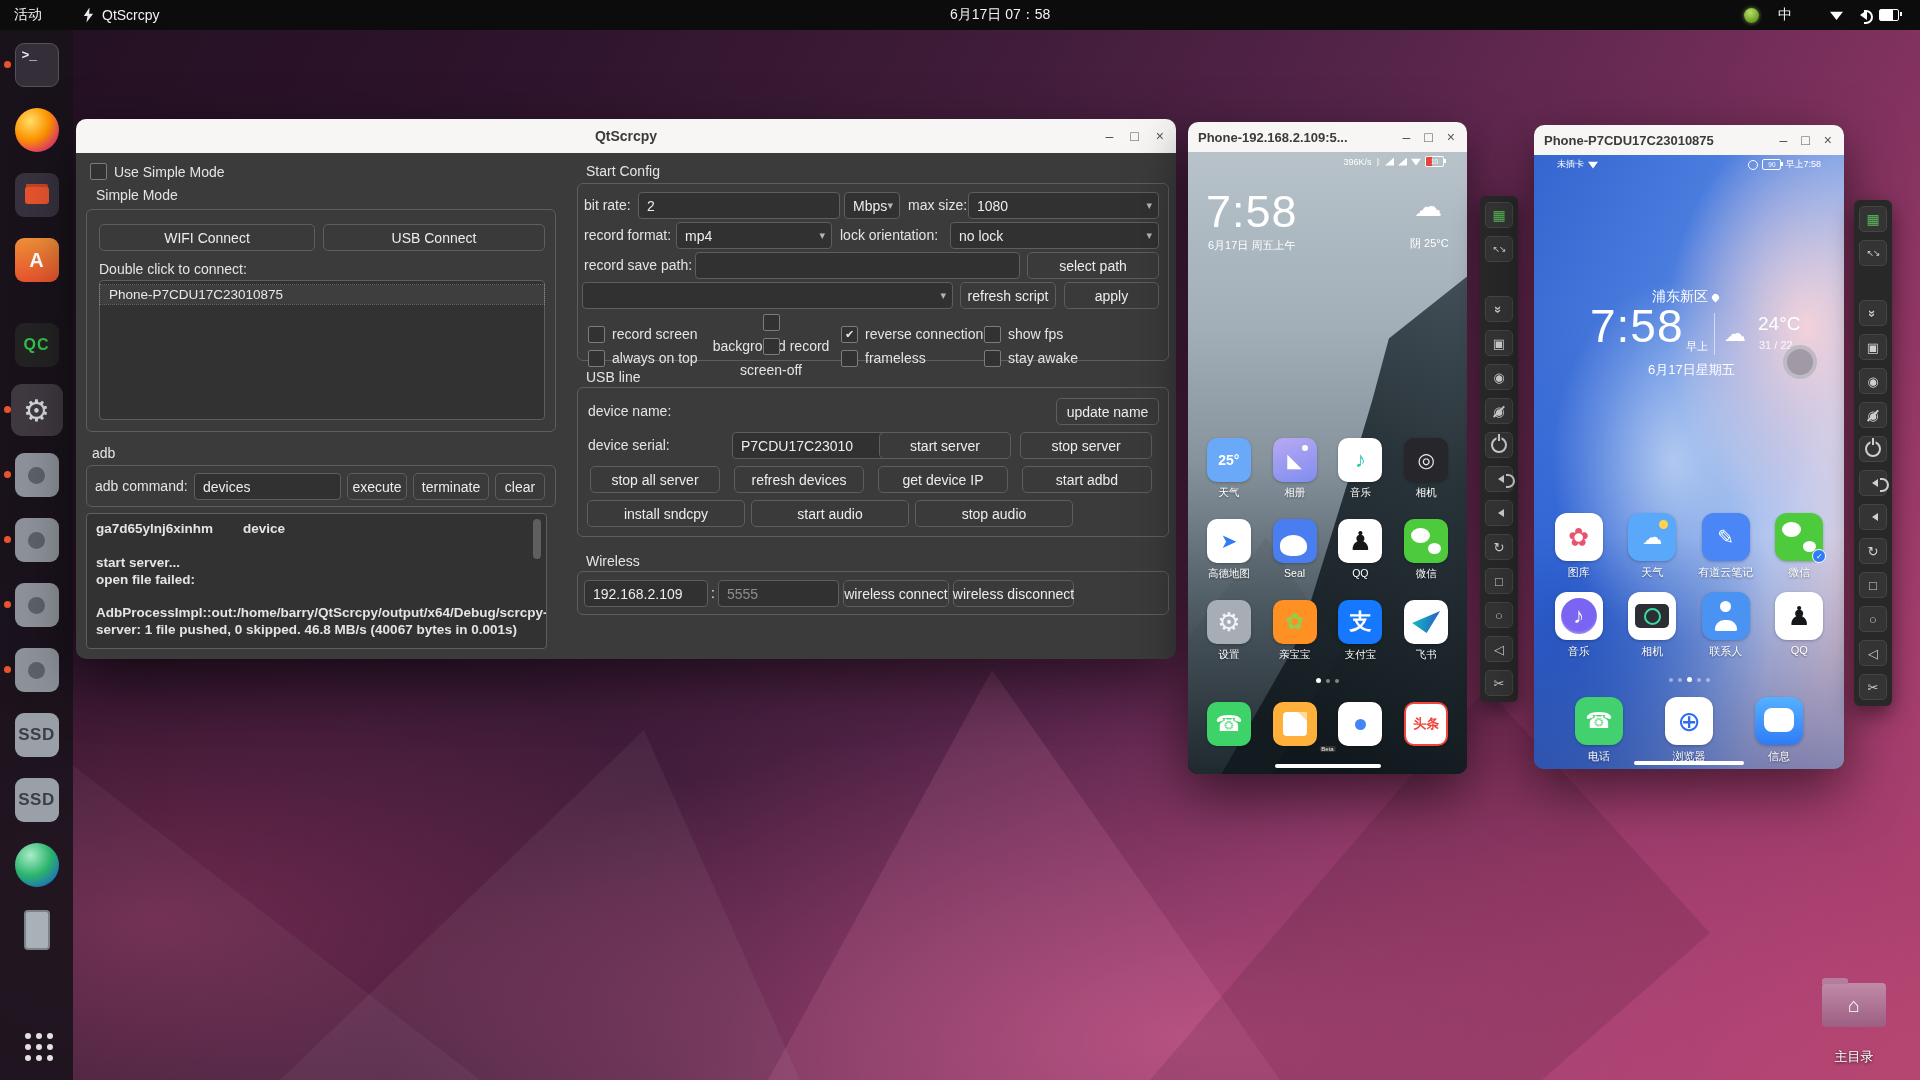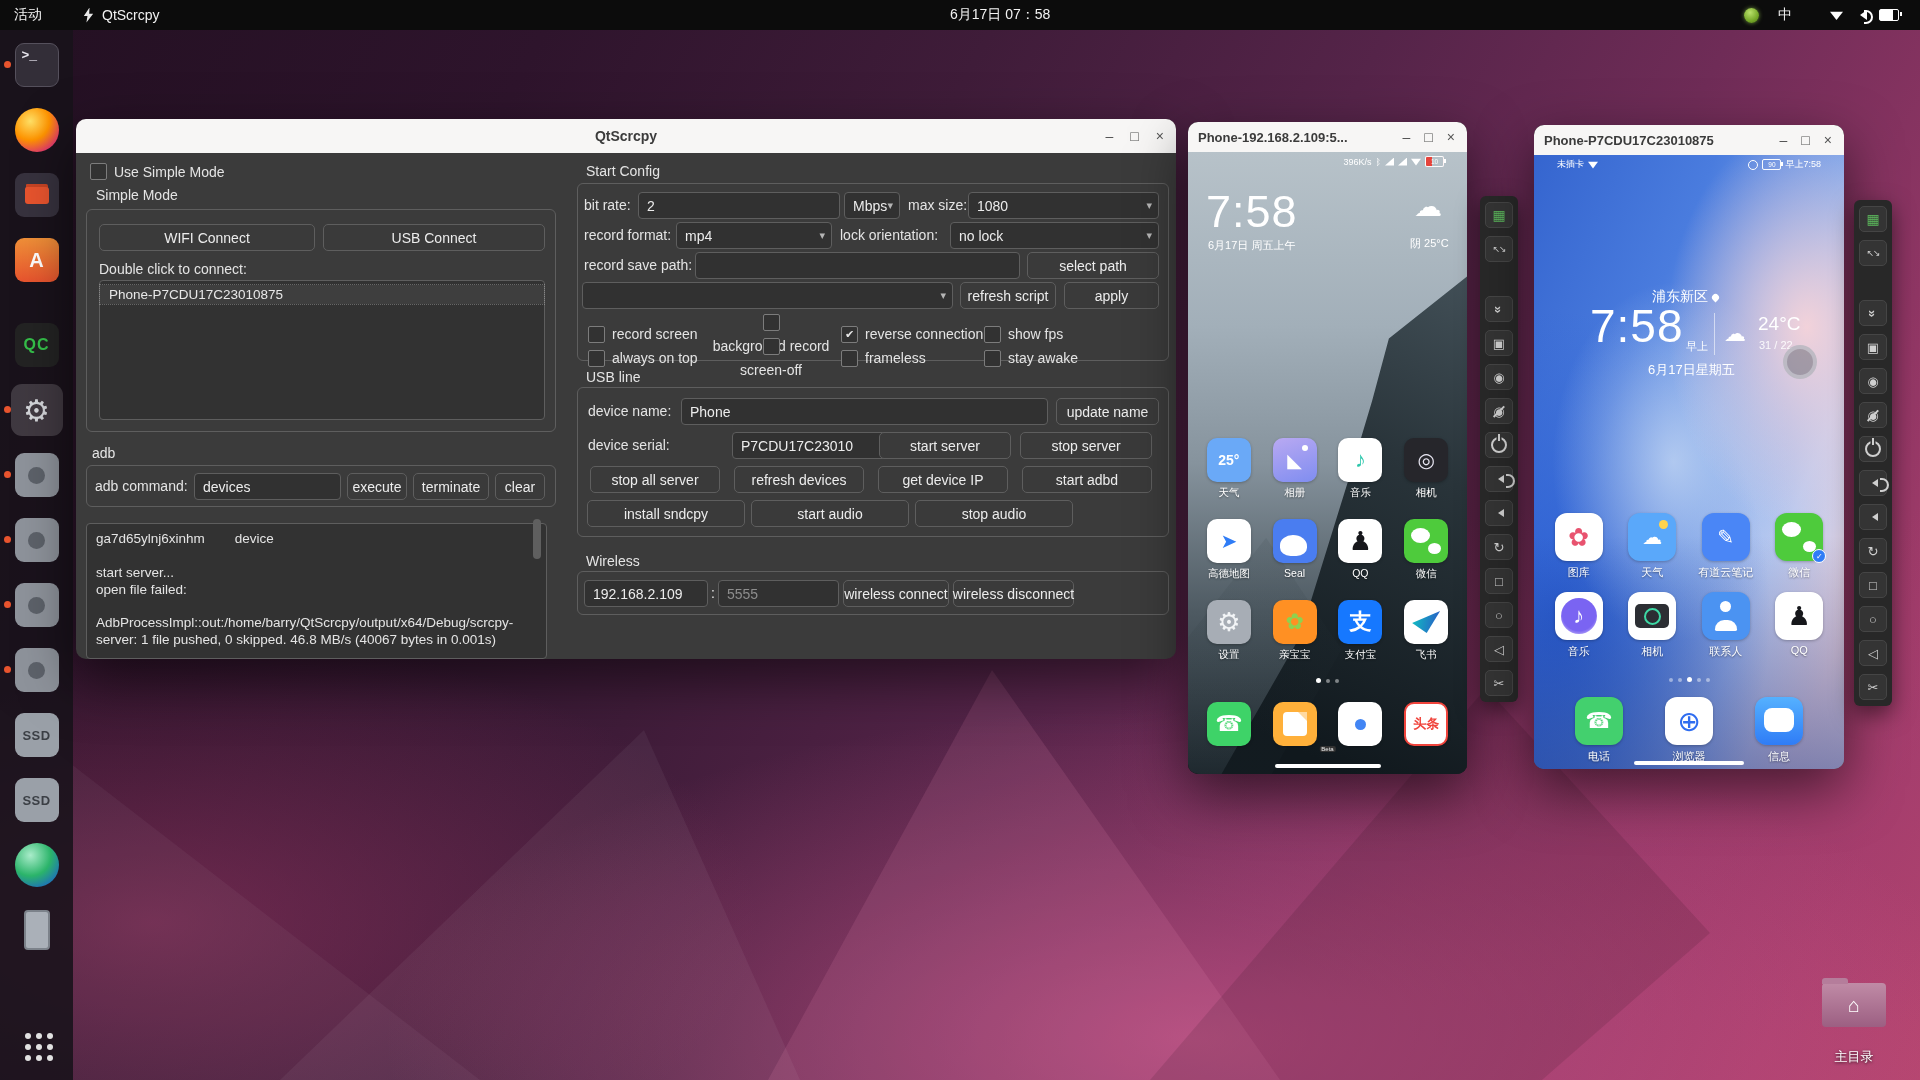--- a/index.html
+++ b/index.html
@@ -33,21 +33,21 @@
   .dk{width:44px;height:44px;border-radius:9px;display:flex;align-items:center;justify-content:center;font-weight:bold;color:#fff;position:relative;box-sizing:border-box;}
   [data-name="terminal-icon"] .dk{background:#332e38;border:1px solid #55505c;font-size:13px;align-items:flex-start;justify-content:flex-start;padding:4px 0 0 6px;color:#e8e6ee;font-family:"Liberation Mono",monospace;}
   [data-name="firefox-icon"] .dk{background:radial-gradient(circle at 35% 30%,#ffe066,#ff9400 45%,#e3396b 78%,#b5179e);border-radius:50%;}
   [data-name="files-icon"] .dk{background:#37323e;}
   [data-name="files-icon"] .dk::before{content:"";width:24px;height:17px;background:#e8542e;border-radius:2px 3px 3px 3px;box-shadow:0 -4px 0 -1px #c74424;}
   [data-name="ubuntu-software-icon"] .dk{background:linear-gradient(180deg,#f09038,#e8542e);font-size:20px;}
   [data-name="qc-icon"] .dk{background:#232323;color:#35c04a;font-size:16px;letter-spacing:1px;}
   [data-name="settings-gear-icon"] .dk{font-size:30px;font-weight:normal;color:#d4d6da;background:transparent;}
   [data-name="scrcpy-window-icon"] .dk{background:#8e939b;}
   [data-name="scrcpy-window-icon"] .dk::before{content:"";width:17px;height:17px;border-radius:50%;background:#5d626a;}
-  [data-name="ssd-drive-icon"] .dk{background:#9aa0a8;color:#3b3f45;font-size:13px;letter-spacing:.5px;}
+  [data-name="ssd-drive-icon"] .dk{background:#9aa0a8;color:#3b3f45;font-size:17px;letter-spacing:.5px;}
   [data-name="sphere-app-icon"] .dk{border-radius:50%;background:radial-gradient(circle at 35% 28%,#a9ecca,#2bb46a 48%,#1d6fba 82%,#134f88);}
   [data-name="phone-device-icon"] .dk{background:transparent;}
   [data-name="phone-device-icon"] .dk::before{content:"";width:26px;height:40px;background:#aab0b8;border-radius:4px;border:2px solid #7c828a;box-sizing:border-box;}
   [data-name="show-apps-icon"] .dk{background:transparent;}
   [data-name="show-apps-icon"] .dk::before{content:"";width:6px;height:6px;border-radius:50%;background:#e2e2e2;box-shadow:11px 0 0 #e2e2e2,22px 0 0 #e2e2e2,0 11px 0 #e2e2e2,11px 11px 0 #e2e2e2,22px 11px 0 #e2e2e2,0 22px 0 #e2e2e2,11px 22px 0 #e2e2e2,22px 22px 0 #e2e2e2;margin:-18px 0 0 -18px;}
   
   .win{position:absolute;border-radius:10px;box-shadow:0 20px 55px rgba(0,0,0,.55);overflow:hidden;}
   .titlebar{position:absolute;left:0;right:0;top:0;background:#f7f6f5;display:flex;align-items:center;}
   .title{font-weight:bold;color:#3b3b3b;}
   .wc{display:flex;align-items:center;gap:17px;margin-left:auto;padding-right:12px;color:#555;}
@@ -276,21 +276,21 @@
       </div>
   </div>
   <div class="lbl" style="left:16px;top:326px;" data-name="adb-section-label">adb</div>
   <div class="gb" style="left:10px;top:346px;width:470px;height:42px;" data-name="adb-groupbox">
     <div class="lbl" style="left:8px;top:12px;" data-name="adb-command-label">adb command:</div>
     <div class="inp" style="left:107px;top:7px;width:147px;" data-name="adb-command-input">devices</div>
     <div class="btn" style="left:260px;top:7px;width:60px;" data-name="execute-button">execute</div>
     <div class="btn" style="left:326px;top:7px;width:76px;" data-name="terminate-button">terminate</div>
     <div class="btn" style="left:408px;top:7px;width:50px;" data-name="clear-button">clear</div>
   </div>
-  <div class="logbox" style="left:10px;top:404px;width:461px;height:136px;" data-name="adb-log-output">ga7d65ylnj6xinhm        device
+  <div class="logbox" style="left:10px;top:394px;width:461px;height:136px;font-weight:bold;" data-name="adb-log-output">ga7d65ylnj6xinhm        device
 
 start server...
 open file failed:
 
 AdbProcessImpl::out:/home/barry/QtScrcpy/output/x64/Debug/scrcpy-server: 1 file pushed, 0 skipped. 46.8 MB/s (40067 bytes in 0.001s)</div>
   <div class="vscroll" style="left:457px;top:400px;height:40px;" data-name="log-scrollbar"></div>
 
   <div class="lbl" style="left:510px;top:44px;" data-name="start-config-section-label">Start Config</div>
   <div class="gb" style="left:501px;top:64px;width:592px;height:178px;" data-name="start-config-groupbox">
     <div class="lbl" style="left:6px;top:13px;" data-name="bit-rate-label">bit rate:</div>
@@ -344,21 +344,20 @@
         <div class="cbx" data-name="stay-awake-checkbox">
           <span class="box"></span>
           <span>stay awake</span>
         </div>
       </div>
   </div>
 
   <div class="lbl" style="left:510px;top:250px;" data-name="usb-line-section-label">USB line</div>
   <div class="gb" style="left:501px;top:268px;width:592px;height:150px;" data-name="usb-line-groupbox">
     <div class="lbl" style="left:10px;top:15px;" data-name="device-name-label">device name:</div>
-    <div class="inp" style="left:103px;top:10px;width:367px;" data-name="device-name-input">Phone</div>
     <div class="btn" style="left:478px;top:10px;width:103px;" data-name="update-name-button">update name</div>
     <div class="lbl" style="left:10px;top:49px;" data-name="device-serial-label">device serial:</div>
     <div class="combo" style="left:154px;top:44px;width:161px;" data-name="device-serial-select">P7CDU17C23010</div>
     <div class="btn" style="left:301px;top:44px;width:132px;" data-name="start-server-button">start server</div>
     <div class="btn" style="left:442px;top:44px;width:132px;" data-name="stop-server-button">stop server</div>
     <div class="abs" style="left:12px;top:78px;width:562px;display:flex;gap:14px;" data-name="usb-line-button-row3">
 
     <div class="btn" style="position:static;flex:1;" data-name="stop-all-server-button">stop all server</div>
         <div class="btn" style="position:static;flex:1;" data-name="refresh-devices-button">refresh devices</div>
         <div class="btn" style="position:static;flex:1;" data-name="get-device-ip-button">get device IP</div>

